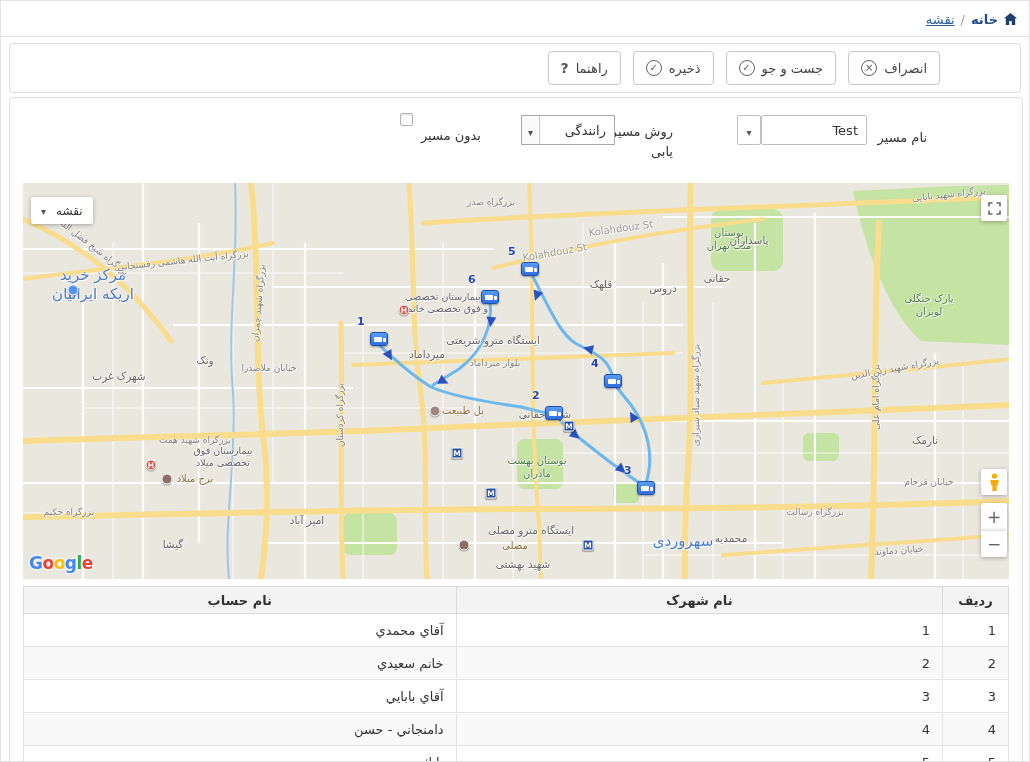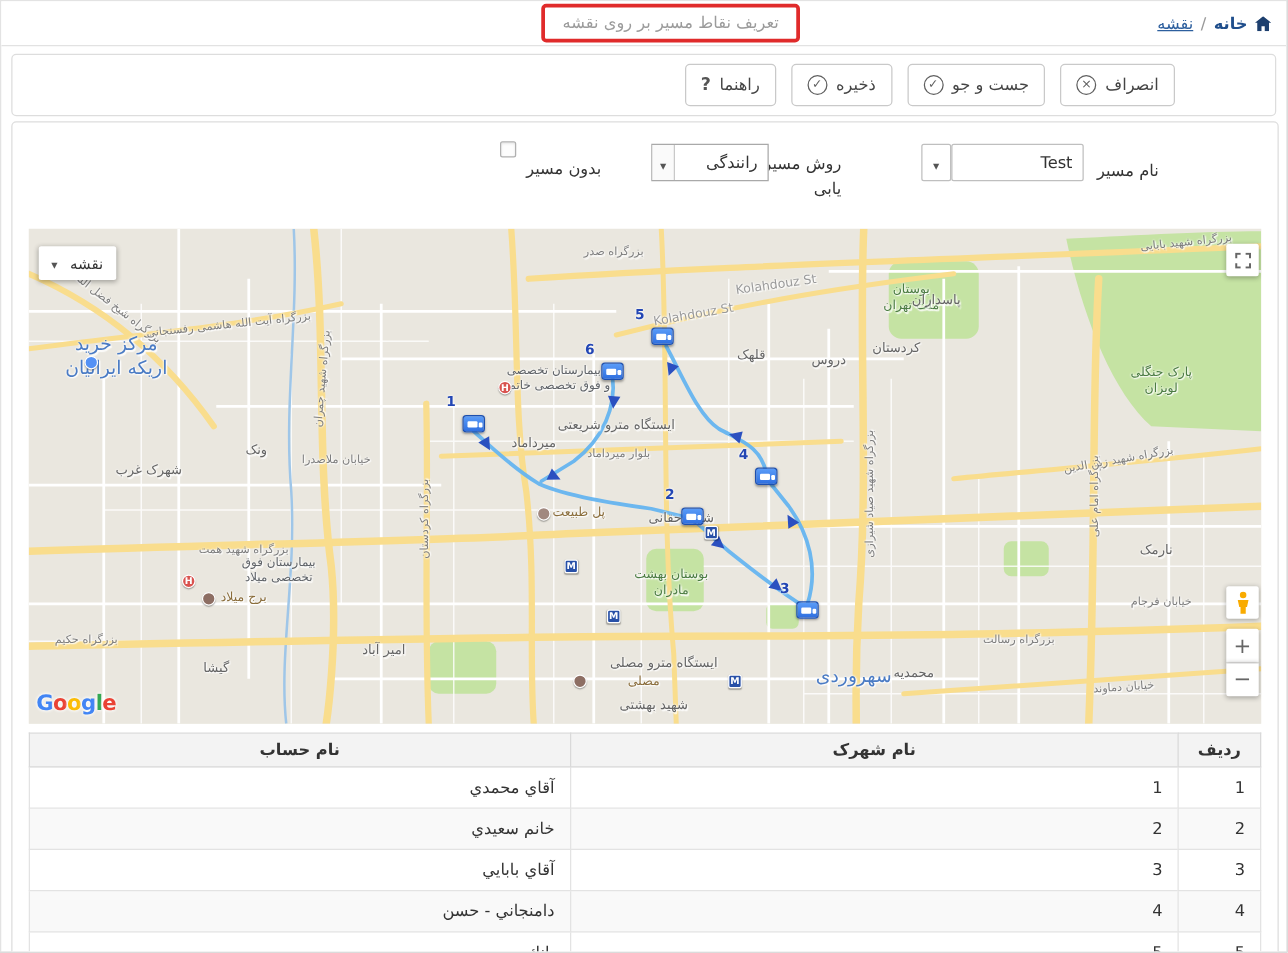--- a/index.html
+++ b/index.html
@@ -86,23 +86,20 @@
   <div class="topbar">
     <div class="breadcrumb">
       <span style="display:inline-flex;">
         <svg width="13" height="12" viewBox="0 0 13 12">
             <path d="M6.5,0 L13,5.2 H11.2 V12 H7.8 V8 H5.2 V12 H1.8 V5.2 H0 Z" fill="#1d3f6e"></path>
           </svg>
       </span>
       <a class="bc-link bc-home">خانه</a>
       <span class="bc-sep">/</span>
       <a class="bc-link bc-map">نقشه</a>
-    </div>
-    <div class="annotation">
-      <span class="page-title">تعریف نقاط مسیر بر روی نقشه</span>
     </div>
   </div>
 
   <div class="toolbar-panel">
     <div class="btn-row">
       <button class="btn">
         <span>انصراف</span>
         <span class="icon-circle">×</span>
       </button>
       <button class="btn">
@@ -250,39 +247,39 @@
         <div class="map-label poi-brown" style="left: 172px; top: 296px; transform: translate(-50%, -50%);">برج میلاد</div>
         <div class="map-label poi" style="left: 200px; top: 274px; transform: translate(-50%, -50%);">بیمارستان فوق
 تخصصی میلاد</div>
         <div class="map-label road" style="left: 172px; top: 258px; transform: translate(-50%, -50%);">بزرگراه شهید همت</div>
         <div class="map-label road" style="left: 46px; top: 330px; transform: translate(-50%, -50%);">بزرگراه حکیم</div>
         <div class="map-label road" style="left: 468px; top: 20px; transform: translate(-50%, -50%);">بزرگراه صدر</div>
         <div class="map-label road-en" style="left: 598px; top: 46px; transform: translate(-50%, -50%) rotate(-8deg);">Kolahdouz St</div>
         <div class="map-label road-en" style="left: 532px; top: 70px; transform: translate(-50%, -50%) rotate(-10deg);">Kolahdouz St</div>
         <div class="map-label place" style="left: 578px; top: 102px; transform: translate(-50%, -50%);">قلهک</div>
         <div class="map-label place" style="left: 640px; top: 106px; transform: translate(-50%, -50%);">دروس</div>
-        <div class="map-label place" style="left: 694px; top: 96px; transform: translate(-50%, -50%);">کردستان</div>
+        <div class="map-label place" style="left: 694px; top: 96px; transform: translate(-50%, -50%);">حقانی</div>
         <div class="map-label place" style="left: 726px; top: 58px; transform: translate(-50%, -50%);">پاسداران</div>
         <div class="map-label park" style="left: 906px; top: 122px; transform: translate(-50%, -50%);">پارک جنگلی
 لویزان</div>
         <div class="map-label place" style="left: 902px; top: 258px; transform: translate(-50%, -50%);">نارمک</div>
         <div class="map-label road" style="left: 674px; top: 212px; transform: translate(-50%, -50%) rotate(-90deg);">بزرگراه شهید صیاد شیرازی</div>
         <div class="map-label road" style="left: 854px; top: 214px; transform: translate(-50%, -50%) rotate(-90deg);">بزرگراه امام علی</div>
         <div class="map-label road" style="left: 318px; top: 232px; transform: translate(-50%, -50%) rotate(-90deg);">بزرگراه کردستان</div>
         <div class="map-label road" style="left: 236px; top: 120px; transform: translate(-50%, -50%) rotate(-85deg);">بزرگراه شهید چمران</div>
         <div class="map-label road" style="left: 792px; top: 330px; transform: translate(-50%, -50%);">بزرگراه رسالت</div>
         <div class="map-label road" style="left: 872px; top: 186px; transform: translate(-50%, -50%) rotate(-10deg);">بزرگراه شهید زین الدین</div>
         <div class="map-label road" style="left: 906px; top: 300px; transform: translate(-50%, -50%);">خیابان فرجام</div>
         <div class="map-label place" style="left: 708px; top: 356px; transform: translate(-50%, -50%);">محمدیه</div>
         <div class="map-label blue" style="left: 660px; top: 358px; transform: translate(-50%, -50%);">سهروردی</div>
         <div class="map-label place" style="left: 182px; top: 178px; transform: translate(-50%, -50%);">ونک</div>
         <div class="map-label place" style="left: 96px; top: 194px; transform: translate(-50%, -50%);">شهرک غرب</div>
         <div class="map-label road" style="left: 246px; top: 186px; transform: translate(-50%, -50%);">خیابان ملاصدرا</div>
         <div class="map-label place" style="left: 284px; top: 338px; transform: translate(-50%, -50%);">امیر آباد</div>
-        <div class="map-label place" style="left: 150px; top: 352px; transform: translate(-50%, -50%);">گیشا</div>
+        <div class="map-label place" style="left: 150px; top: 362px; transform: translate(-50%, -50%);">گیشا</div>
         <div class="map-label blue" style="left: 70px; top: 102px; transform: translate(-50%, -50%);">مرکز خرید
 اریکه ایرانیان</div>
         <div class="map-label road" style="left: 62px; top: 58px; transform: translate(-50%, -50%) rotate(38deg);">بزرگراه شیخ فضل الله نوری</div>
         <div class="map-label road" style="left: 160px; top: 78px; transform: translate(-50%, -50%) rotate(-6deg);">بزرگراه آیت الله هاشمی رفسنجانی</div>
         <div class="map-label road" style="left: 926px; top: 12px; transform: translate(-50%, -50%) rotate(-6deg);">بزرگراه شهید بابایی</div>
         <div class="map-label road" style="left: 876px; top: 368px; transform: translate(-50%, -50%) rotate(-4deg);">خیابان دماوند</div>
       </div>
     <div>
         <span class="metro" style="left: 434px; top: 270px;">M</span>
         <span class="metro" style="left: 468px; top: 310px;">M</span>

